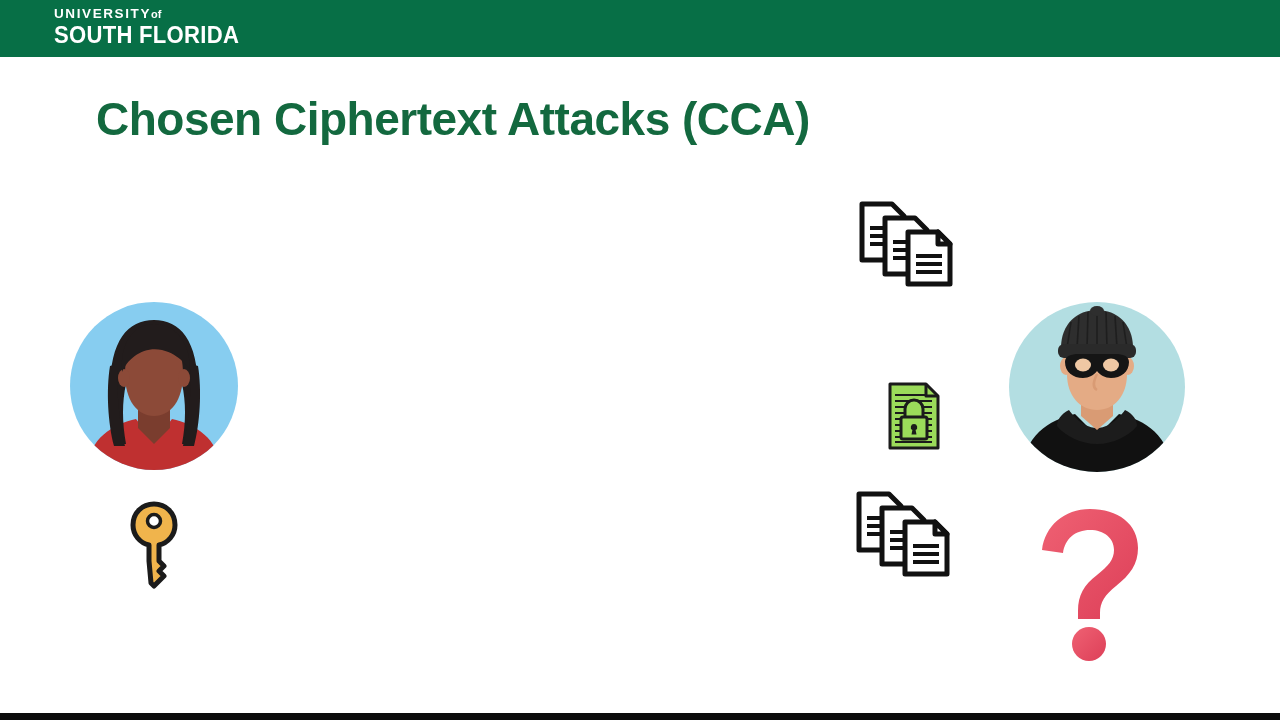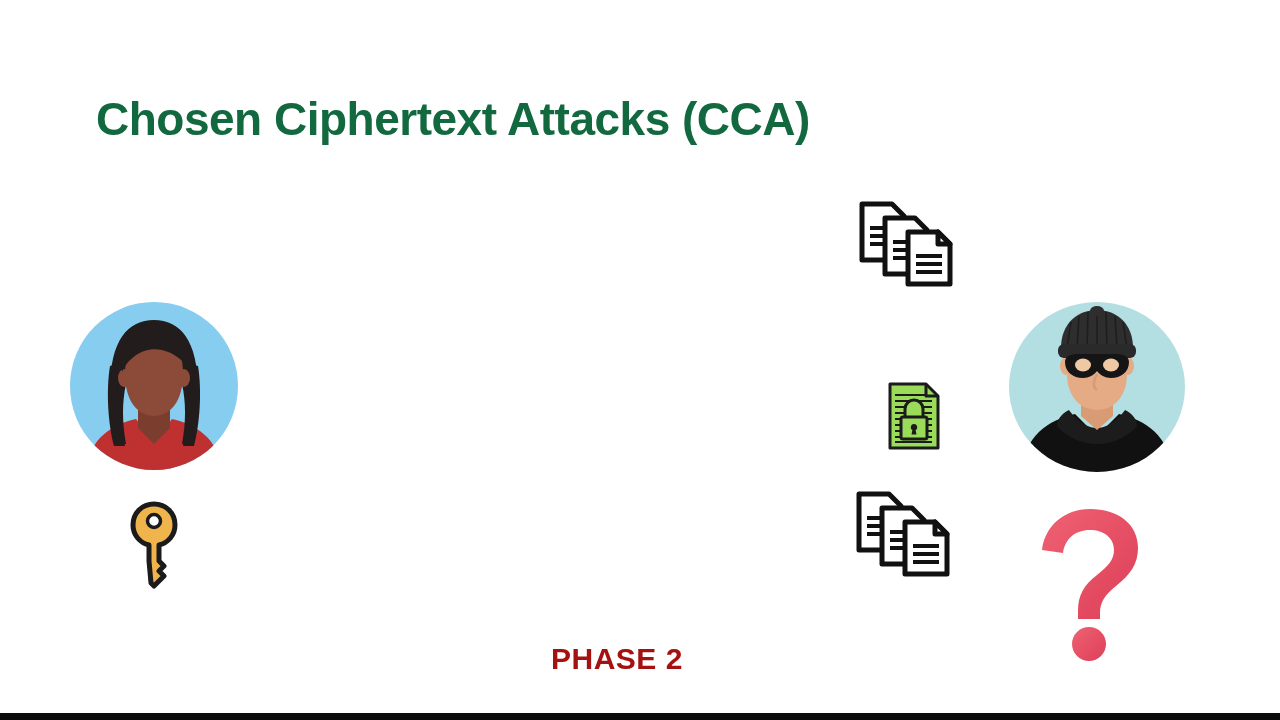--- a/index.html
+++ b/index.html
@@ -108,20 +108,26 @@
   #encrypted-doc   { left: 887px;  top: 381px; width: 54px;  height: 70px; }
   #question-mark   { left: 1040px; top: 507px; width: 100px; height: 155px; }
 
   .fig svg { display: block; width: 100%; height: 100%; }
 </style>
 </head>
 <body>
 
 <div id="slide">
 
+  <div id="header-bar">
+    <div id="usf-logo">
+      <span class="line-university"><span>UNIVERSITY</span><span class="of">of</span></span>
+      <span class="line-state">SOUTH FLORIDA</span>
+    </div>
+  </div>
 
   <div id="slide-title">Chosen Ciphertext Attacks (CCA)</div>
 
   <div class="fig" id="avatar-sender">
     <svg viewBox="0 0 168 168" xmlns="http://www.w3.org/2000/svg">
       <defs>
         <clipPath id="clip-sender">
             <circle cx="84" cy="84" r="84"></circle>
           </clipPath>
       </defs>
@@ -291,17 +297,16 @@
           <stop offset="100%" stop-color="#dd3f58"></stop>
         </linearGradient>
       </defs>
       <path d="M50 2 C24 2 5 19 2 43 l21 3 C25 32 35 23 50 23 C64 23 74 31 74 43
                C74 53 68 59 57 68 C44 78 38 88 38 104 l0 8 h22 l0 -6
                c0 -11 5 -18 16 -27 C90 68 98 57 98 41 C98 17 78 2 50 2 Z" fill="url(#qgrad)"></path>
       <circle cx="49" cy="137" r="17" fill="url(#qgrad)"></circle>
     </svg>
   </div>
 
-  <div id="phase-label">PHASE 2</div>
 
   <div id="bottom-strip"></div>
 
 </div>
 
 </body></html>

